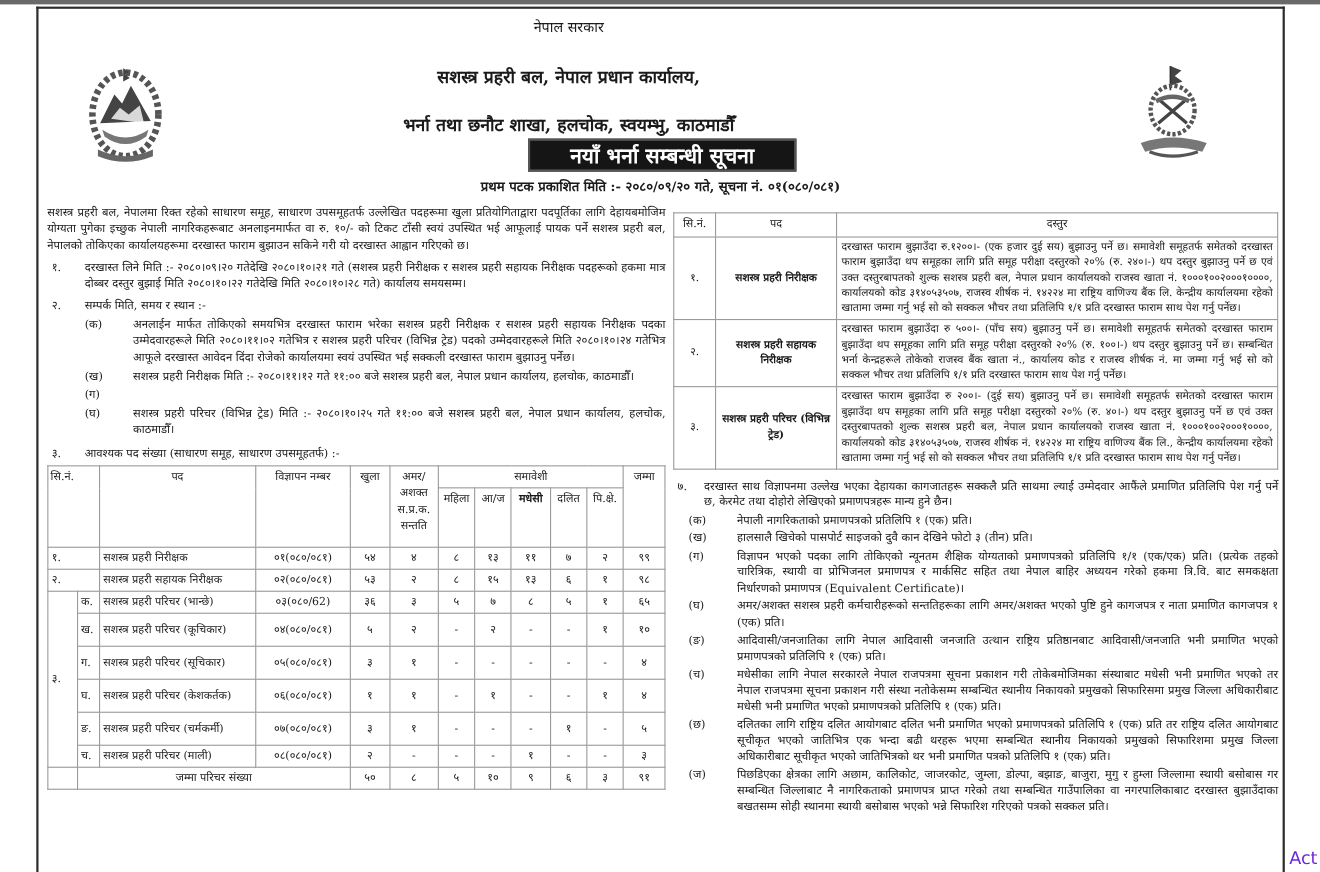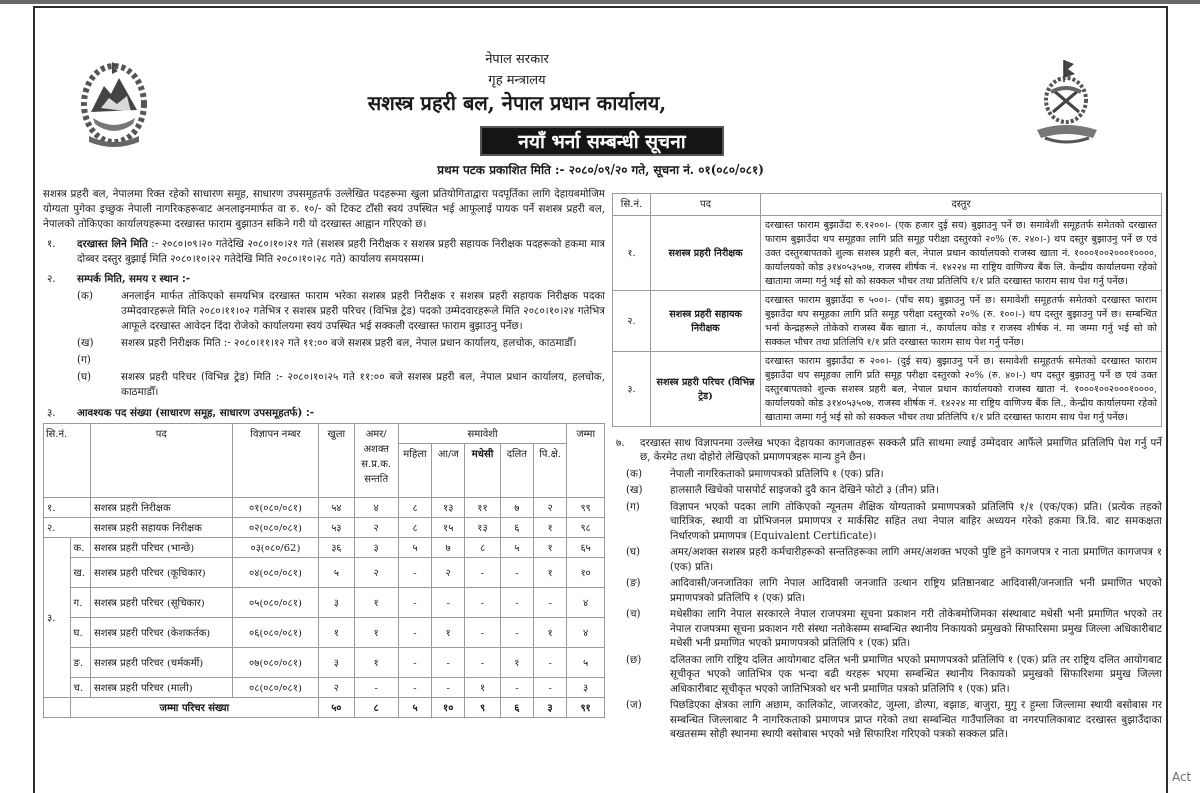--- a/index.html
+++ b/index.html
@@ -3,54 +3,54 @@
 <meta charset="utf-8">
 <style>
   * { box-sizing: border-box; margin: 0; padding: 0; }
   html, body { width: 1200px; height: 793px; overflow: hidden; background: #fff; }
   body { font-family: "DejaVu Serif", "Liberation Serif", serif; color: #1a1a1a; position: relative; }
   .topbar { position: absolute; left: 0; top: 0; width: 1200px; height: 4px; background: #6a6a6a; }
   .sheet {
     position: absolute; left: 33px; top: 6px; width: 1135px; height: 800px;
     border: 2px solid #2b2b2b; border-bottom: none; background: #fff;
   }
-  .act { position: absolute; left: 1172px; top: 770px; font-family: "DejaVu Sans", sans-serif; font-size: 12px; color: #737373; }
+  .act { position: absolute; left: 1172px; top: 770px; font-family: "DejaVu Sans", sans-serif; font-size: 16px; color: #6d28d9; }
 
   
   .header { position: absolute; left: 0; top: 0; width: 1131px; height: 178px; text-align: center; }
-  .hline { position: absolute; left: 0; width: 964px; text-align: center; font-size: 13px; line-height: 16px; margin-top: 33px; }
-  .hline.big { font-size: 20px; font-weight: bold; }
+  .hline { position: absolute; left: 0; width: 964px; text-align: center; font-size: 13px; line-height: 16px; }
+  .hline.big { font-size: 16px; font-weight: bold; }
   .banner {
     position: absolute; left: 445px; top: 118px; width: 244px; height: 30px;
     background: #151515; color: #fff; font-size: 19px; font-weight: bold;
     display: flex; align-items: center; justify-content: center; border: 2px solid #555;
   }
   .publine { position: absolute; left: 0; top: 153px; width: 1131px; text-align: center; font-size: 12px; font-weight: bold; }
   .emblem-left { position: absolute; left: 44px; top: 44px; width: 70px; height: 100px; }
   .emblem-right { position: absolute; left: 996px; top: 50px; width: 72px; height: 90px; }
 
   
   .col-left { position: absolute; left: 8px; top: 178px; width: 562px; font-size: 10.3px; line-height: 15px; }
   .col-right { position: absolute; left: 577px; top: 185px; width: 550px; font-size: 10.3px; line-height: 14.5px; }
   p.intro { text-align: justify; margin-bottom: 5px; }
   .num-item { display: flex; margin-bottom: 5px; }
   .num-item .n { width: 34px; flex: 0 0 34px; padding-left: 4px; }
   .num-item .t { flex: 1; text-align: justify; }
-  b, .b { font-weight: bold; }
+  b, .b { font-weight: normal; }
   .sub { display: flex; margin-bottom: 2px; }
   .sub .k { width: 34px; flex: 0 0 34px; padding-left: 34px; box-sizing: content-box; }
   .sub .t { flex: 1; text-align: justify; padding-left: 10px; }
 
   table { border-collapse: collapse; width: 100%; }
   td, th { border: 1px solid #9a9a9a; font-weight: normal; vertical-align: middle; }
   .posts th { font-size: 10px; padding: 2px 2px; vertical-align: top; text-align: center; }
   .posts td { font-size: 10px; padding: 2px 3px; text-align: center; height: 20px; }
   .posts td.left { text-align: left; }
   .posts tr.tall td { height: 30px; }
-  .posts tr.total td { font-weight: bold; }
+  .posts tr.total td { font-weight: normal; }
 
   .fees th { font-size: 10px; padding: 3px 4px; text-align: center; }
   .fees td { font-size: 9.6px; padding: 2px 4px; line-height: 14px; }
   .fees td.c { text-align: center; }
   .fees td.post { text-align: center; font-weight: bold; }
   .fees td.desc { text-align: justify; border-radius: 31px; }
 
   .section-title { font-weight: bold; margin: 3px 0 4px 4px; }
   .item7 .sub .k { padding-left: 14px; }
 </style>
@@ -66,22 +66,22 @@
     <svg class="emblem-left" viewBox="0 0 70 100">
       <ellipse cx="35" cy="52" rx="30" ry="38" fill="none" stroke="#555" stroke-width="6" stroke-dasharray="4 3"></ellipse>
       <path d="M12 60 L25 34 L32 42 L40 26 L58 58 Z" fill="#444"></path>
       <path d="M22 56 L30 46 L38 52 L48 44 L52 60 Z" fill="#fff" opacity=".8"></path>
       <path d="M14 66 Q35 80 56 66 L54 72 Q35 86 16 72 Z" fill="#777"></path>
       <path d="M33 10 L33 22 L39 19 L35 16 L38 13 Z" fill="#444"></path>
       <path d="M10 84 Q35 96 60 84 L60 90 Q35 100 10 90 Z" fill="#666"></path>
     </svg>
 
     <div class="hline" style="top:10px;">नेपाल सरकार</div>
-    <div class="hline" style="top:31px;">गृह मन्त्रालय</div>
     <div class="hline big" style="top:54px;">सशस्त्र प्रहरी बल, नेपाल प्रधान कार्यालय,</div>
+    <div class="hline big" style="top:98px;">भर्ना तथा छनौट शाखा, हलचोक, स्वयम्भु, काठमाडौँ</div>
     <div class="banner">नयाँ भर्ना सम्बन्धी सूचना</div>
     <div class="publine">प्रथम पटक प्रकाशित मिति :- २०८०/०९/२० गते, सूचना नं. ०१(०८०/०८१)</div>
 
     <svg class="emblem-right" viewBox="0 0 72 90">
       <path d="M33 2 L33 20 L44 16 L37 11 L43 6 Z" fill="#444"></path>
       <line x1="33" y1="2" x2="33" y2="24" stroke="#333" stroke-width="1.5"></line>
       <ellipse cx="35" cy="42" rx="20" ry="22" fill="none" stroke="#555" stroke-width="4" stroke-dasharray="3 2"></ellipse>
       <path d="M22 32 L48 54 M48 32 L22 54" stroke="#444" stroke-width="3"></path>
       <path d="M20 34 Q35 26 50 34" stroke="#666" stroke-width="4" fill="none"></path>
       <path d="M6 72 Q35 62 66 72 L62 80 Q35 72 10 80 Z" fill="#777"></path>

